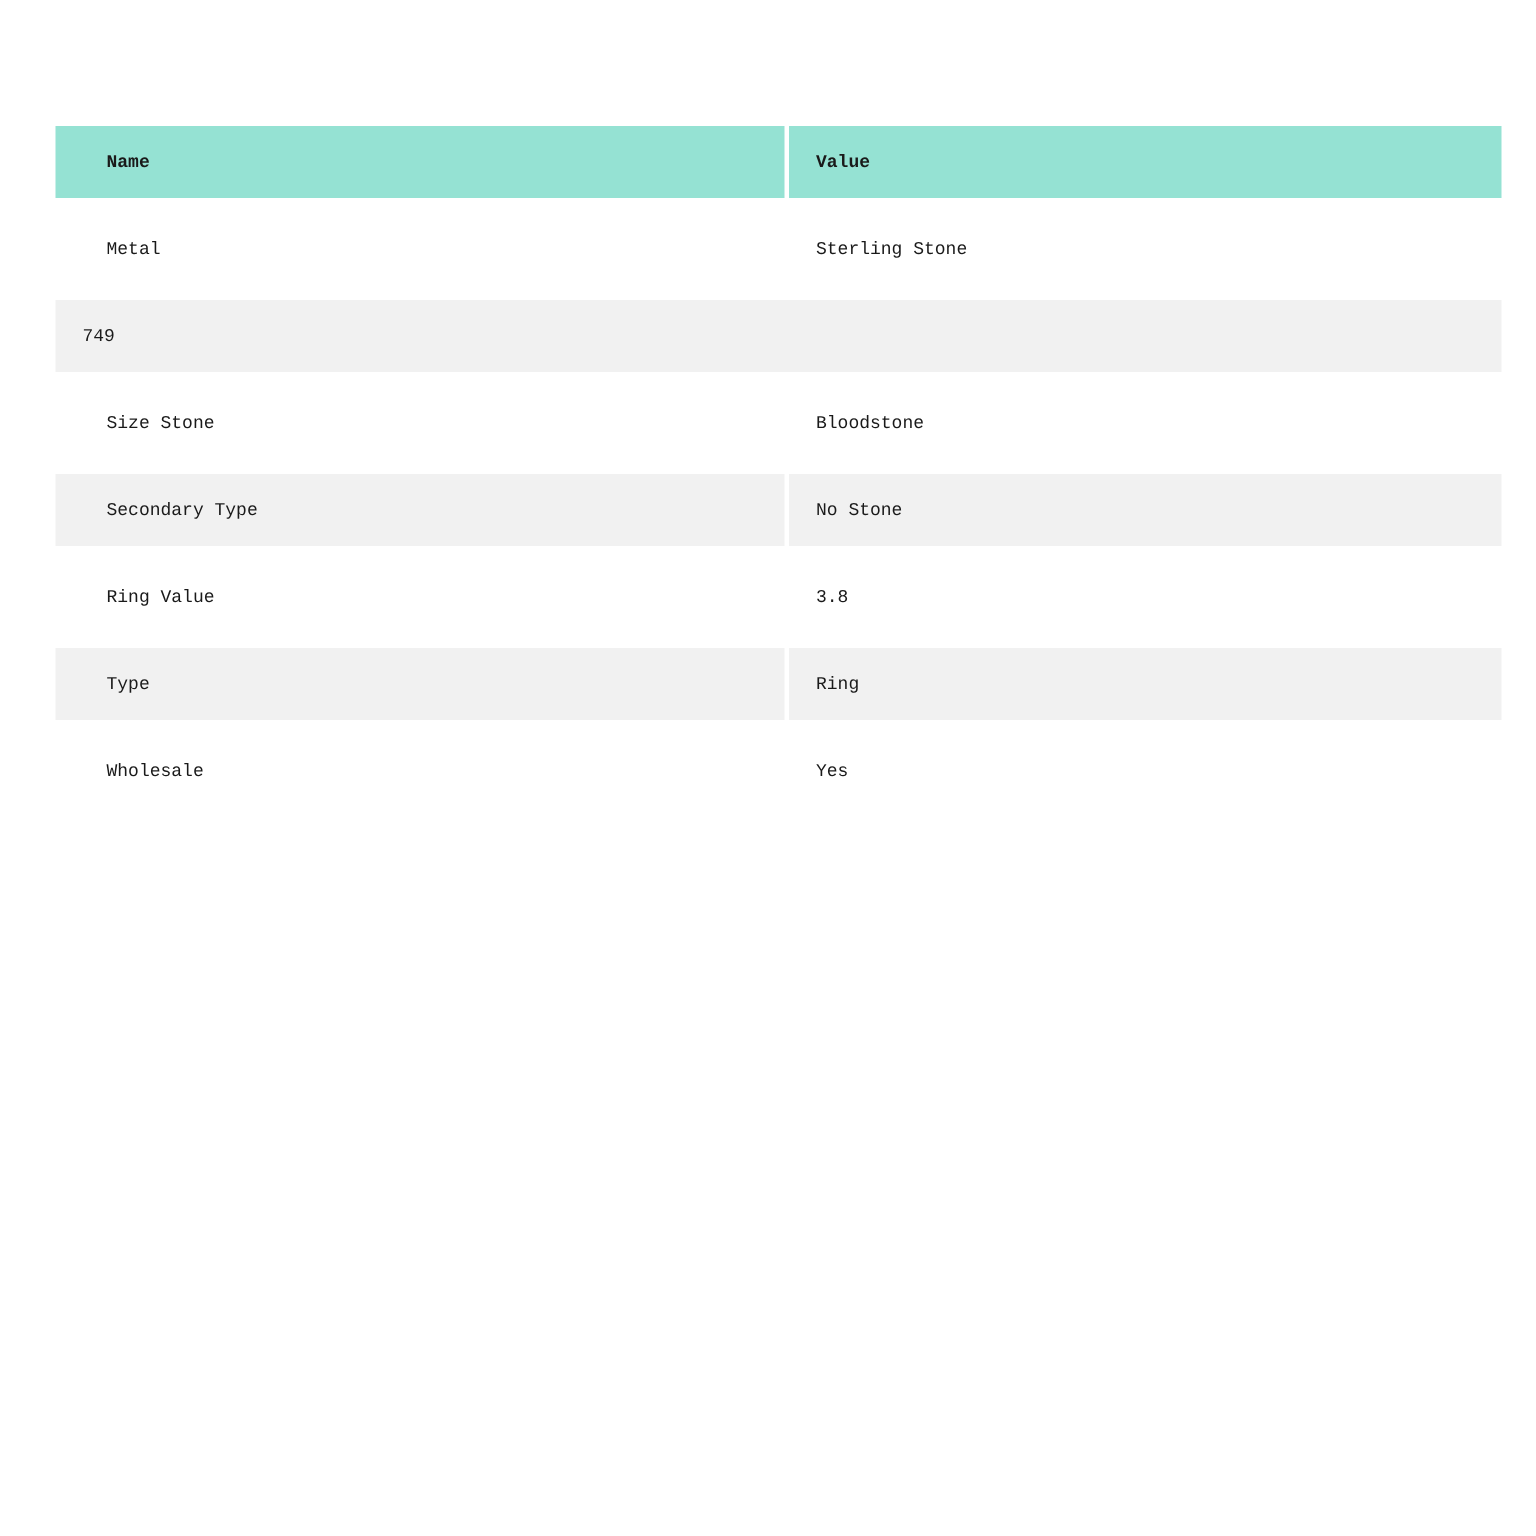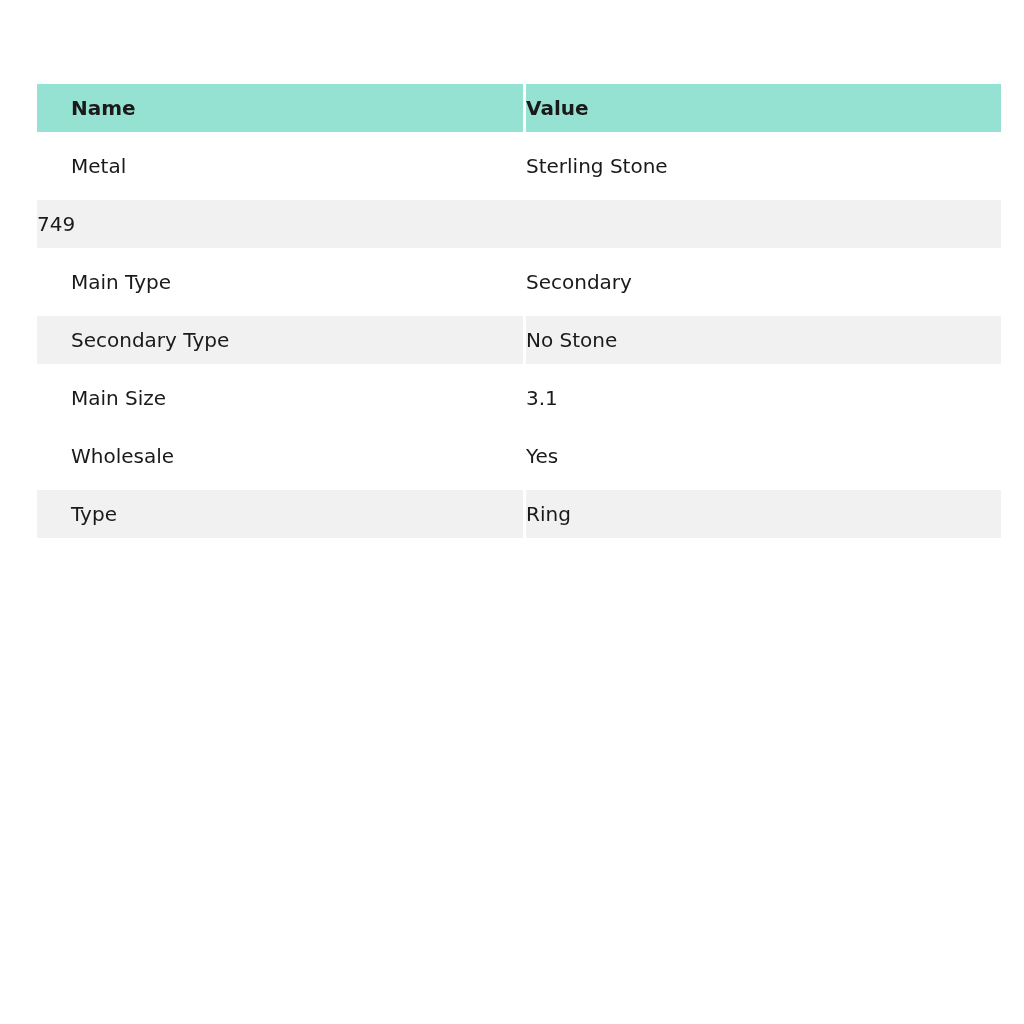--- a/index.html
+++ b/index.html
@@ -26,31 +26,33 @@
     gap: 3px;
     height: 48px;
   }
   .body-row {
     margin-top: 10px;
   }
   .cell {
     display: flex;
     align-items: center;
     box-sizing: border-box;
-    font-size: 20px;
+    font-size: 12px;
     line-height: 1;
     white-space: nowrap;
     overflow: hidden;
+    font-family: Liberation Mono, monospace;
   }
   .name-cell {
     width: 486px;
     padding-left: 34px;
   }
   .value-cell {
     flex: 1;
+    padding-left: 18px;
   }
   .header-row .cell {
     background: var(--header-bg, #95e2d3);
     font-weight: bold;
   }
   .body-row .cell {
     background: var(--row-bg, #ffffff);
   }
   .body-row.alt .cell {
     background: var(--row-alt-bg, #f1f1f1);
@@ -66,33 +68,33 @@
   </div>
   <div id="rows-container">
       <div class="row body-row">
         <div class="cell name-cell">Metal</div>
         <div class="cell value-cell">Sterling Stone</div>
       </div>
       <div class="row body-row alt">
         <div class="cell value-cell">749</div>
       </div>
       <div class="row body-row">
-        <div class="cell name-cell">Main Type</div>
-        <div class="cell value-cell">Secondary</div>
+        <div class="cell name-cell">Size Stone</div>
+        <div class="cell value-cell">Bloodstone</div>
       </div>
       <div class="row body-row alt">
         <div class="cell name-cell">Secondary Type</div>
         <div class="cell value-cell">No Stone</div>
       </div>
       <div class="row body-row">
-        <div class="cell name-cell">Main Size</div>
-        <div class="cell value-cell">3.1</div>
+        <div class="cell name-cell">Ring Value</div>
+        <div class="cell value-cell">3.8</div>
+      </div>
+      <div class="row body-row alt">
+        <div class="cell name-cell">Type</div>
+        <div class="cell value-cell">Ring</div>
       </div>
       <div class="row body-row">
         <div class="cell name-cell">Wholesale</div>
         <div class="cell value-cell">Yes</div>
       </div>
-      <div class="row body-row alt">
-        <div class="cell name-cell">Type</div>
-        <div class="cell value-cell">Ring</div>
-      </div>
     </div>
 </div>
 
 </body></html>

